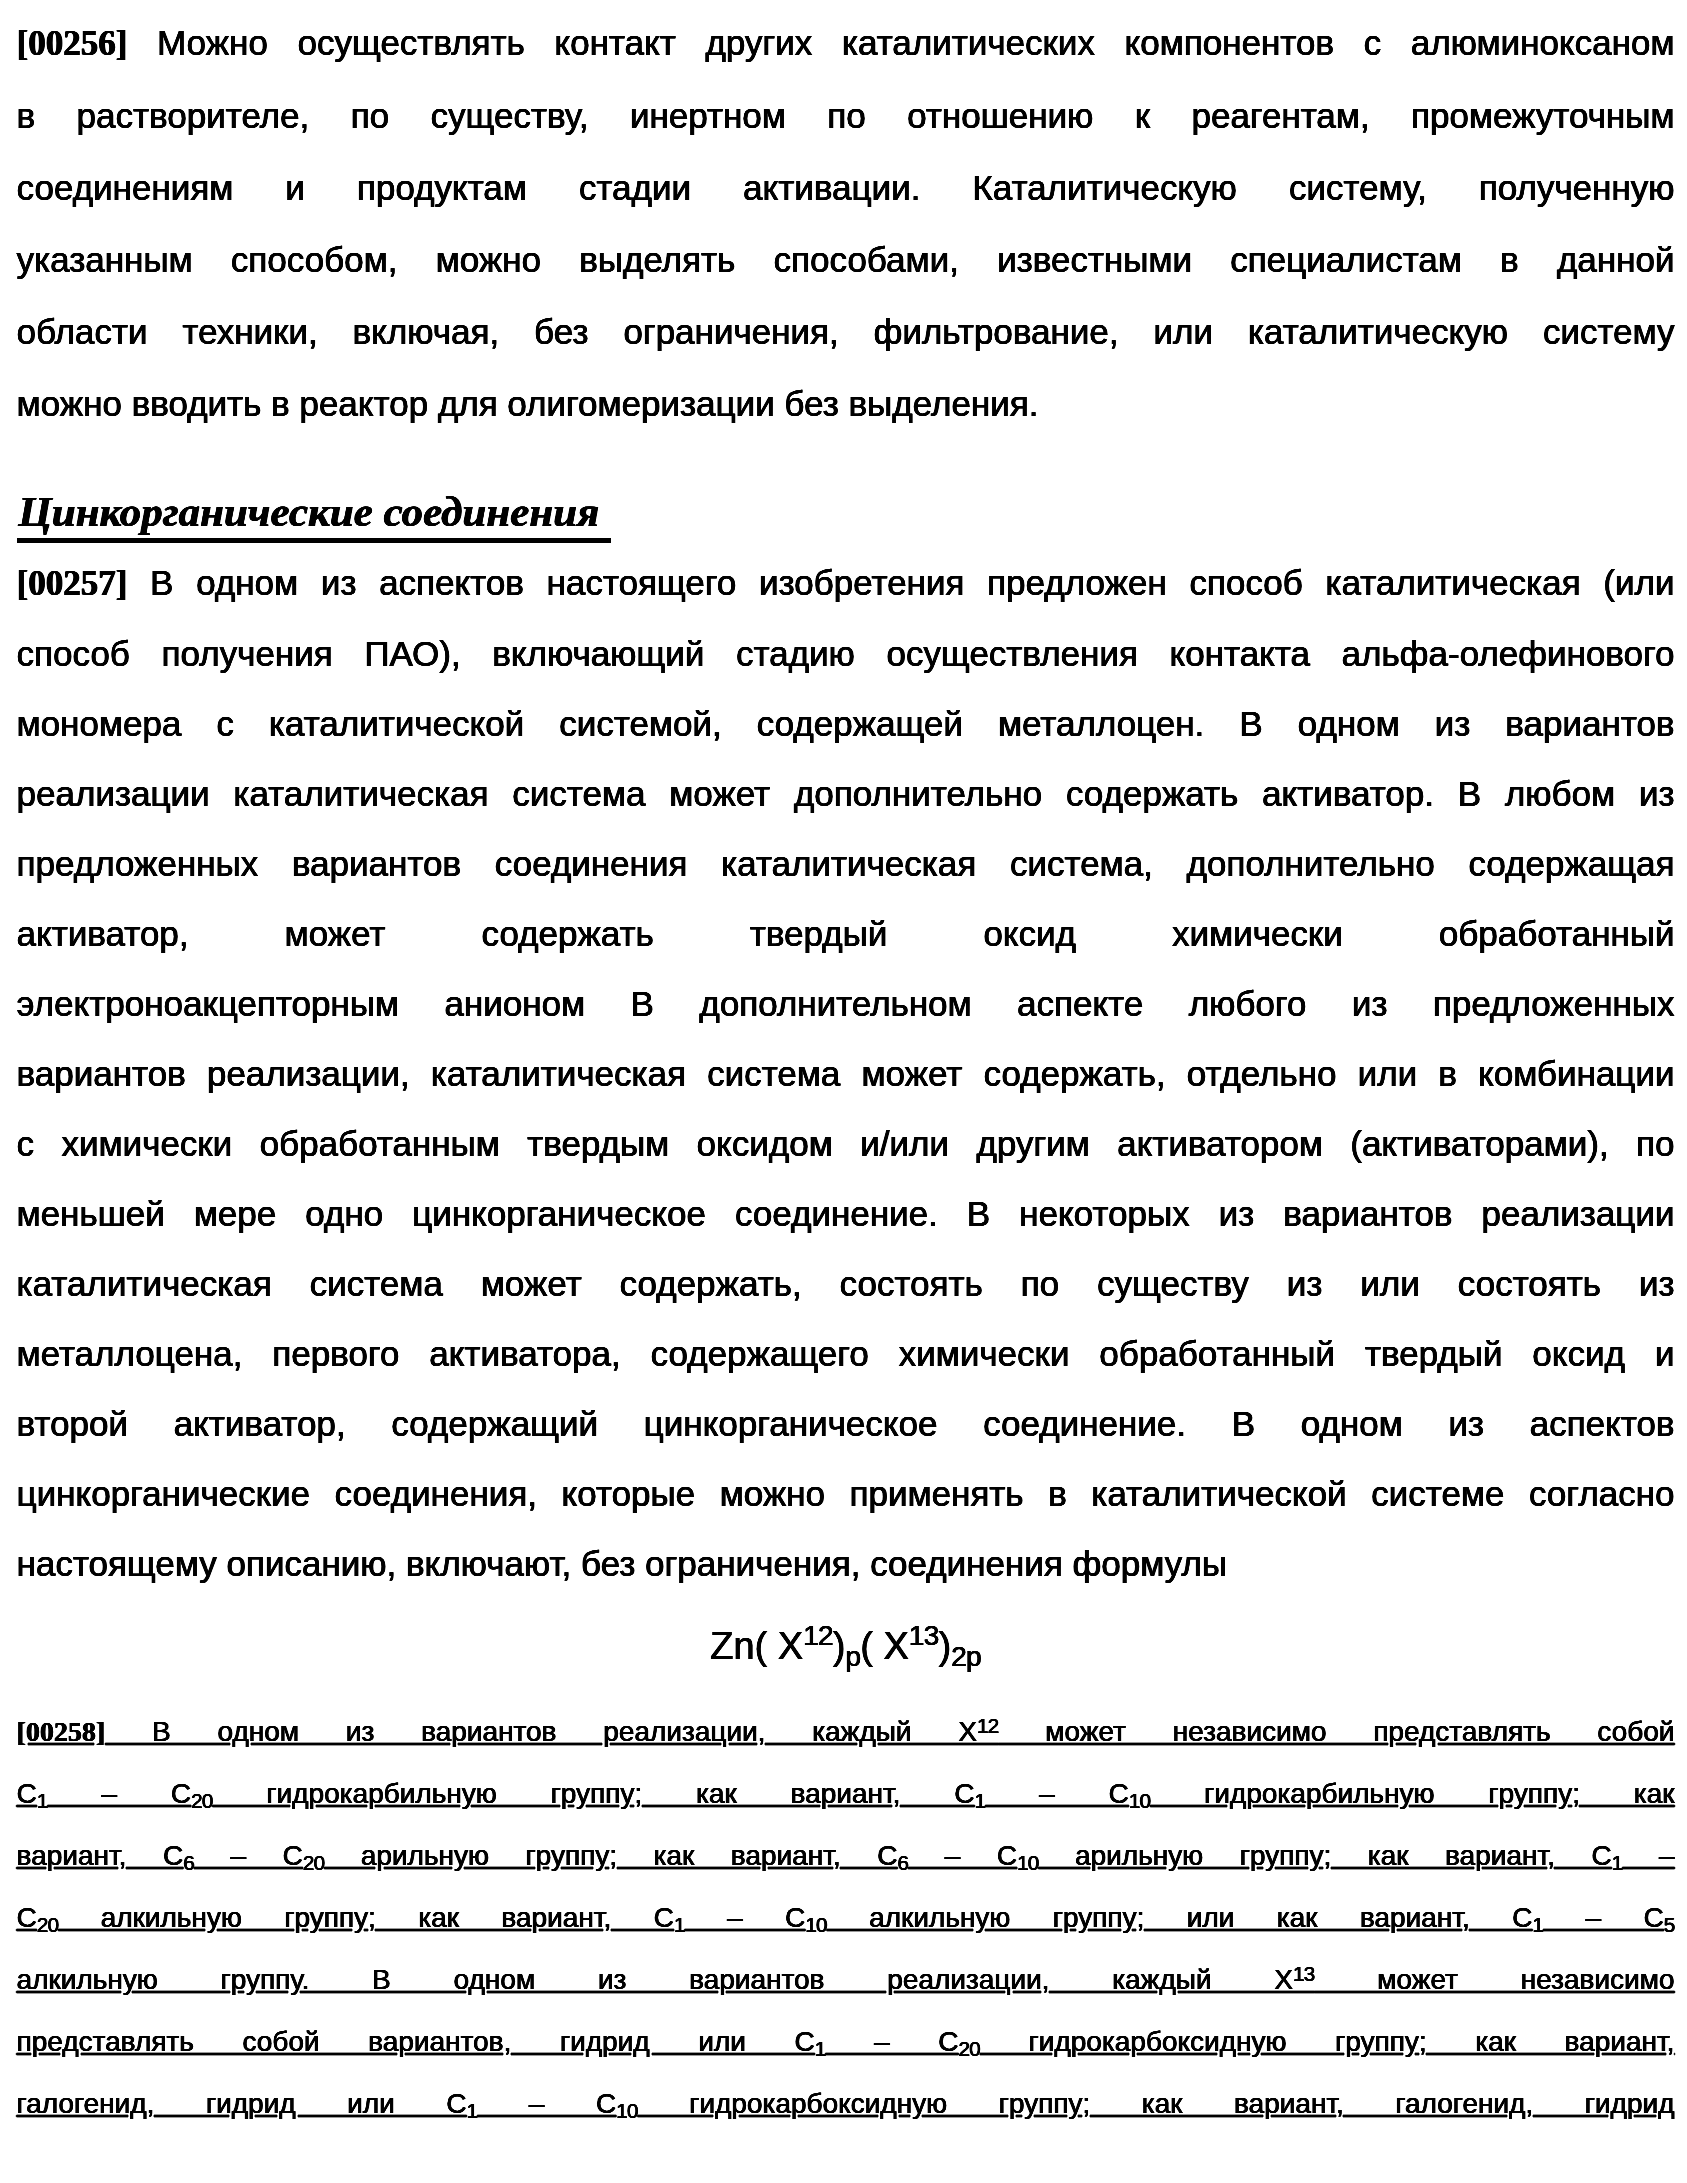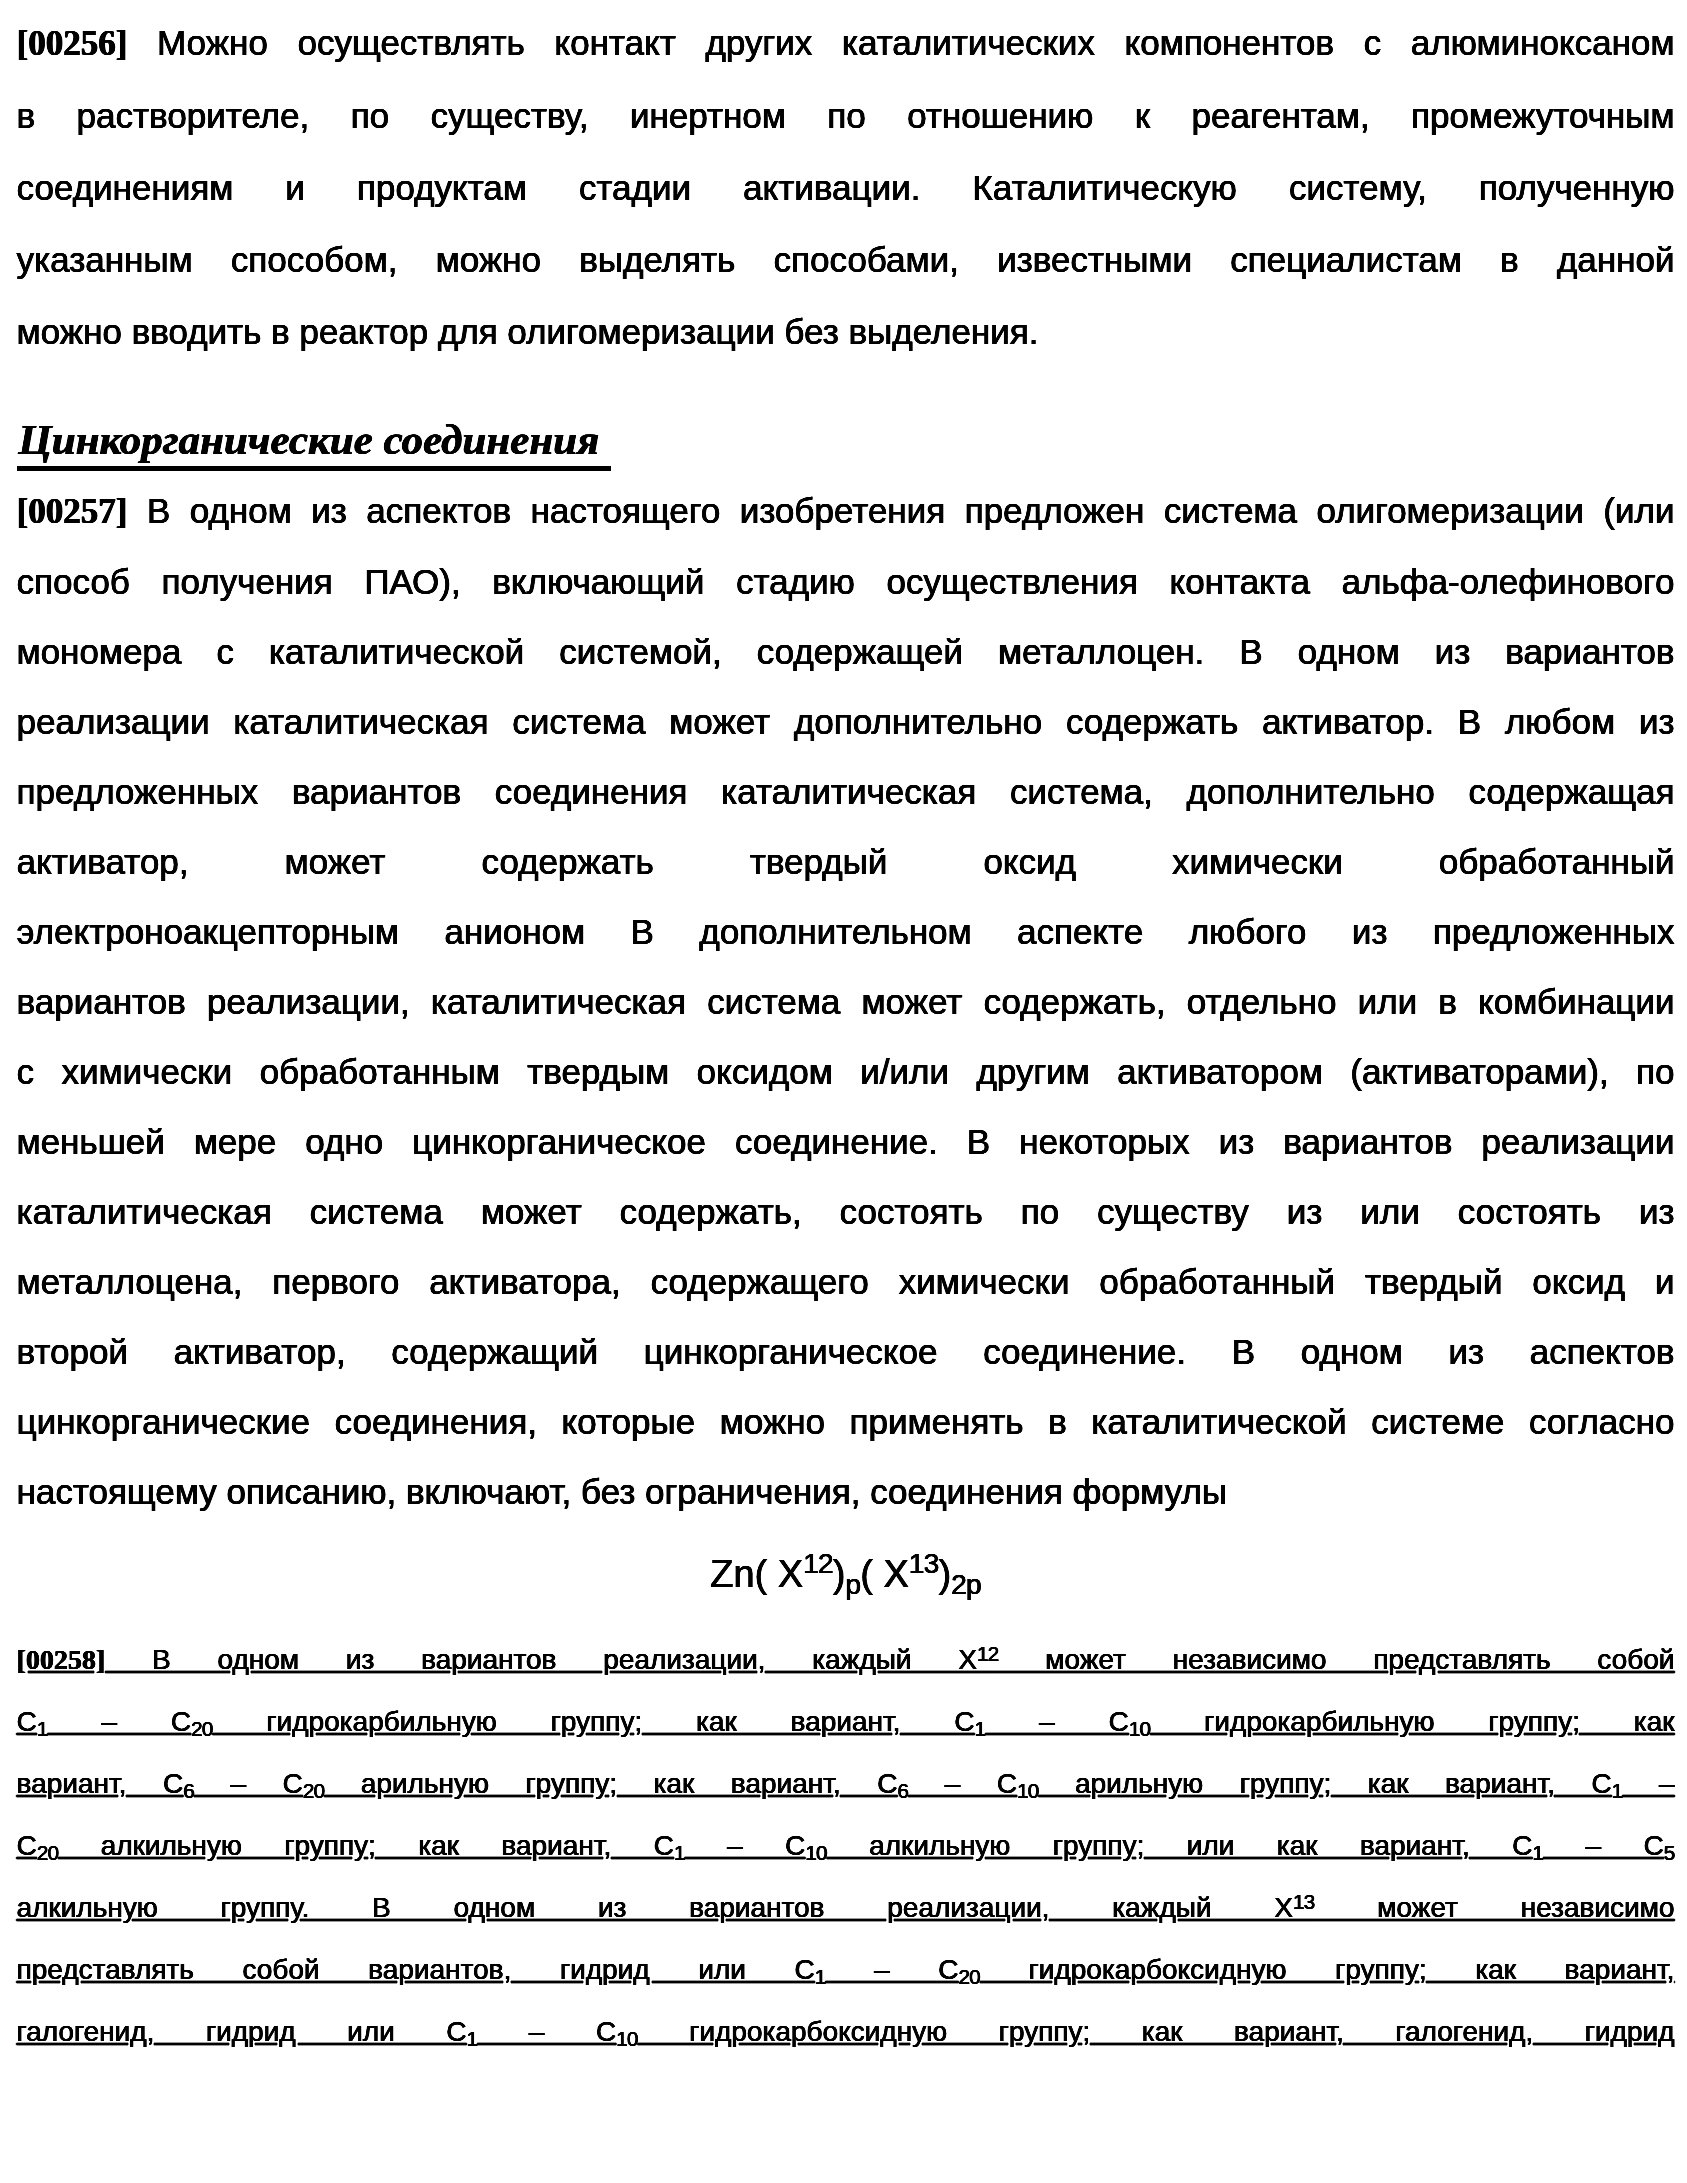--- a/index.html
+++ b/index.html
@@ -46,29 +46,30 @@
 </head>
 <body>
 
 <div class="page">
 
   <div class="para p256">
       <div class="line"><span class="tag">[00256]</span><span> Можно осуществлять контакт других каталитических компонентов с алюминоксаном</span></div>
       <div class="line"><span>в растворителе, по существу, инертном по отношению к реагентам, промежуточным</span></div>
       <div class="line"><span>соединениям и продуктам стадии активации. Каталитическую систему, полученную</span></div>
       <div class="line"><span>указанным способом, можно выделять способами, известными специалистам в данной</span></div>
+      <div class="line"><span>области техники, включая, без ограничения, фильтрование, или каталитическую систему</span></div>
       <div class="line flush"><span>можно вводить в реактор для олигомеризации без выделения.</span></div>
     </div>
 
   <div class="heading">
     <span class="heading-text">Цинкорганические соединения</span>
   </div>
 
   <div class="para p257">
-      <div class="line"><span class="tag">[00257]</span><span> В одном из аспектов настоящего изобретения предложен система олигомеризации (или</span></div>
+      <div class="line"><span class="tag">[00257]</span><span> В одном из аспектов настоящего изобретения предложен способ каталитическая (или</span></div>
       <div class="line"><span>способ получения ПАО), включающий стадию осуществления контакта альфа-олефинового</span></div>
       <div class="line"><span>мономера с каталитической системой, содержащей металлоцен. В одном из вариантов</span></div>
       <div class="line"><span>реализации каталитическая система может дополнительно содержать активатор. В любом из</span></div>
       <div class="line"><span>предложенных вариантов соединения каталитическая система, дополнительно содержащая</span></div>
       <div class="line"><span>активатор, может содержать твердый оксид химически обработанный</span></div>
       <div class="line"><span>электроноакцепторным анионом В дополнительном аспекте любого из предложенных</span></div>
       <div class="line"><span>вариантов реализации, каталитическая система может содержать, отдельно или в комбинации</span></div>
       <div class="line"><span>с химически обработанным твердым оксидом и/или другим активатором (активаторами), по</span></div>
       <div class="line"><span>меньшей мере одно цинкорганическое соединение. В некоторых из вариантов реализации</span></div>
       <div class="line"><span>каталитическая система может содержать, состоять по существу из или состоять из</span></div>

